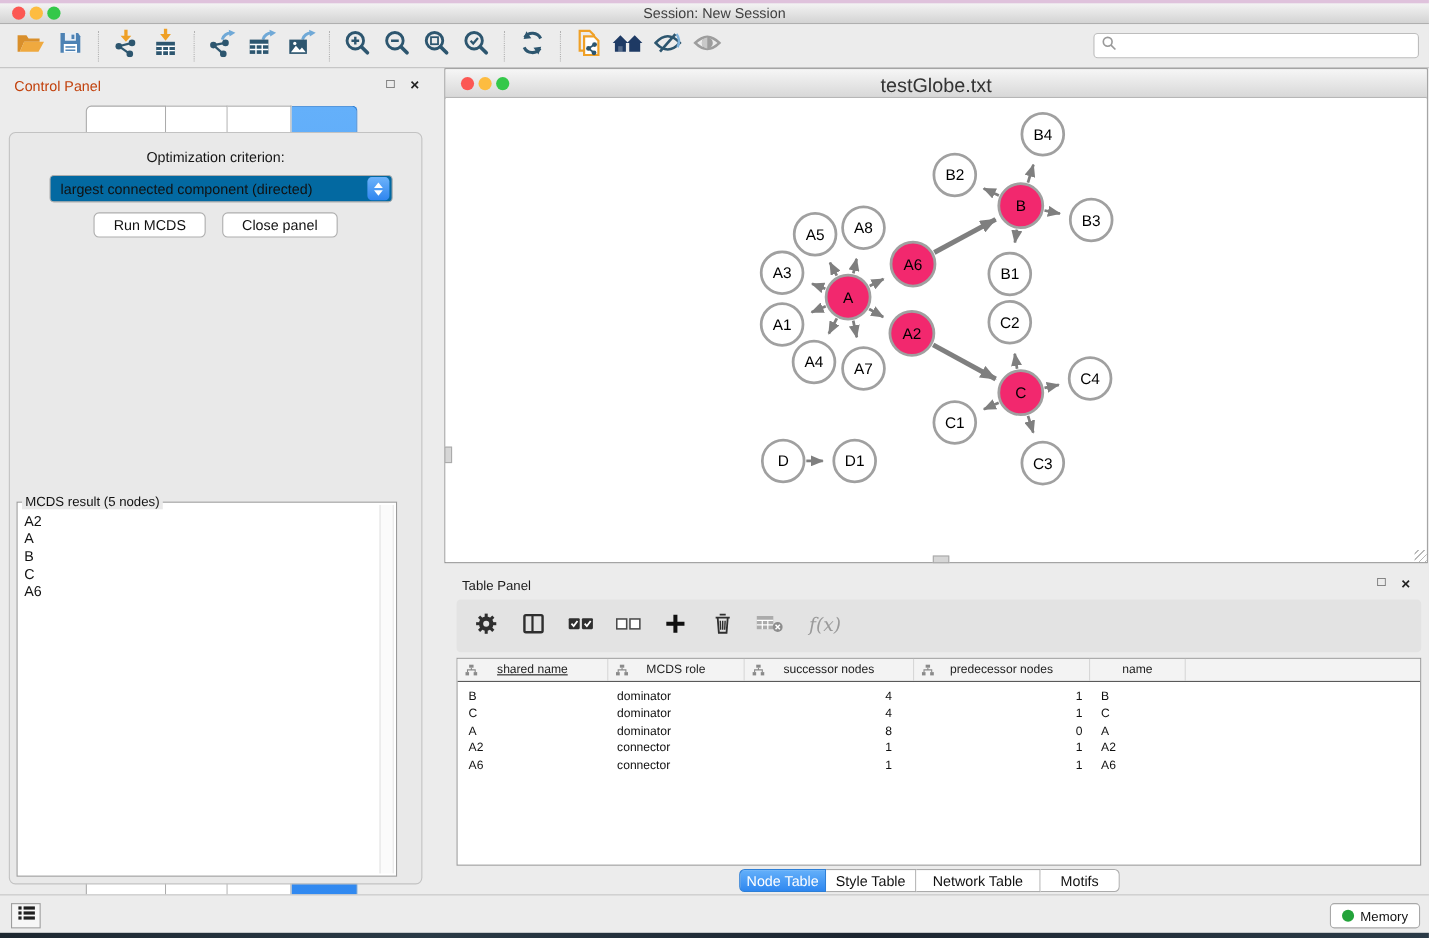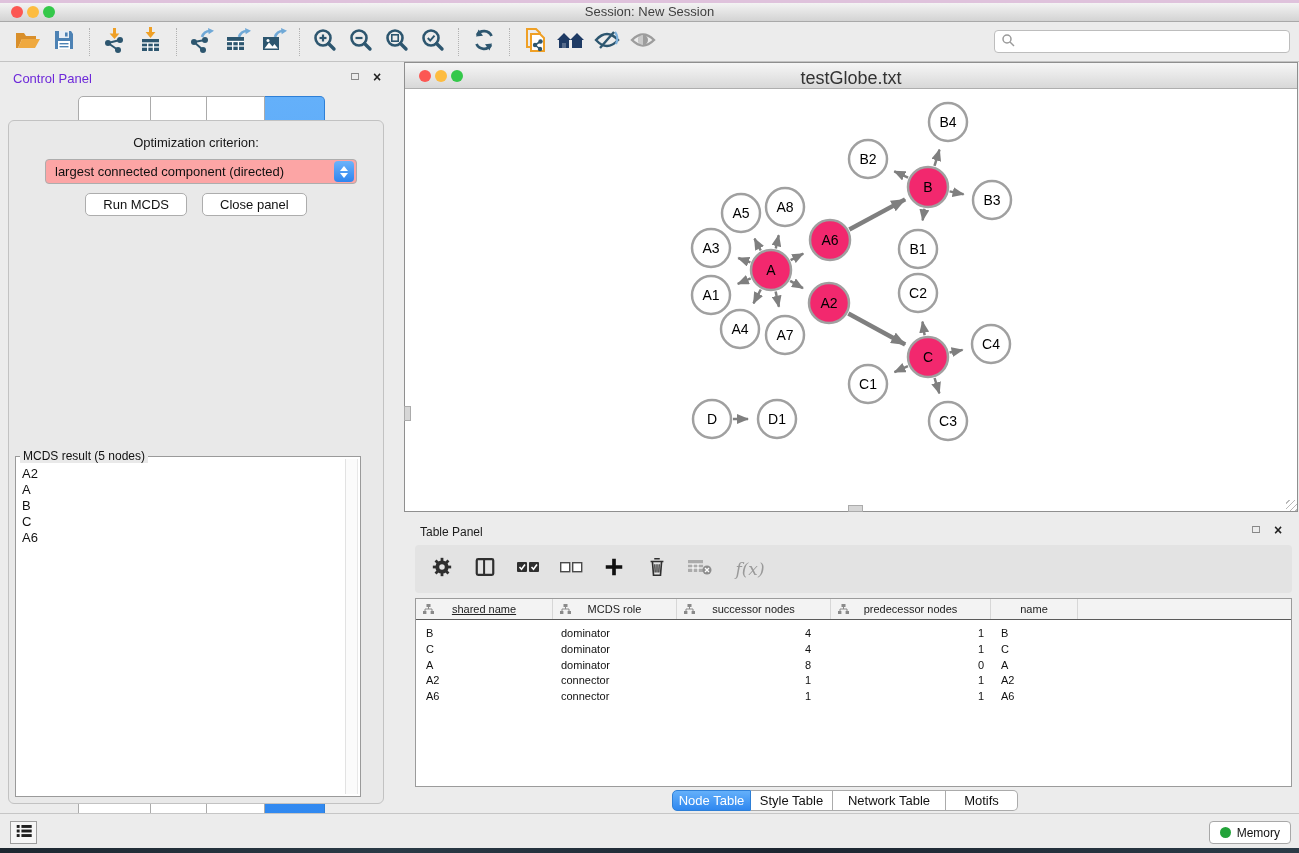--- a/index.html
+++ b/index.html
@@ -17,34 +17,34 @@
   .toolbar { position:absolute; left:0; top:22px; width:1299px; height:40px; background:#ECECEC;
     border-bottom:1px solid #c3c3c3; display:flex; align-items:center; padding-left:10px; }
   .tbtn { width:36px; height:34px; display:flex; align-items:center; justify-content:center; }
   .tsep { width:1px; height:28px; margin:0 7px; border-left:1px dotted #b2b2b2; }
   .searchbox { position:absolute; right:9px; top:8px; width:296px; height:23px; background:#fff;
     border:1px solid #bdbdbd; border-radius:4px; display:flex; align-items:center; padding-left:6px; }
   .searchbox input { border:none; outline:none; flex:1; height:19px; font-size:12px; background:transparent; margin-left:4px; }
 
   
   .control-panel { position:absolute; left:0; top:62px; width:394px; height:751px; }
-  .cp-header { position:absolute; left:13px; top:9px; font-size:13px; color:#6d28d9; }
+  .cp-header { position:absolute; left:13px; top:9px; font-size:13px; color:#c2410c; }
   .win-btns { position:absolute; right:10px; top:7px; display:flex; gap:8px; }
   .win-btn { font-size:12px; font-weight:bold; color:#222; width:14px; text-align:center; cursor:default; }
   .cp-tabs { position:absolute; left:78px; top:34px; height:22px; }
   .seg { display:flex; height:100%; }
   .seg .s { border:1px solid #ababab; border-left:none; background:#fff; font-size:13px; color:#111;
     display:flex; align-items:center; justify-content:center; }
   .seg .s:first-child { border-left:1px solid #ababab; border-radius:5px 0 0 5px; }
   .seg .s:last-child { border-radius:0 5px 5px 0; }
   .seg .s.active { background:linear-gradient(#64b0fa,#2e87f0); border-color:#2e7fd6; color:#fff; }
   .cp-inner { position:absolute; left:8px; top:58px; width:376px; height:684px;
     background:#E9E9E9; border:1px solid #c2c2c2; border-radius:6px; }
   .opt-label { position:absolute; left:0; right:0; top:14px; text-align:center; font-size:13px; color:#161616; }
-  .dropdown { position:absolute; left:36px; top:38px; width:312px; height:25px; background:#fca5a5;
+  .dropdown { position:absolute; left:36px; top:38px; width:312px; height:25px; background:#0369a1;
     border:1px solid #adadad; border-radius:4px; display:flex; align-items:center; }
   .dropdown .val { flex:1; font-size:13px; color:#111; padding-left:9px; white-space:nowrap; }
   .dd-stepper { width:20px; height:21px; margin-right:2px; border-radius:4px;
     background:linear-gradient(#6db3fa,#2f85ef); display:flex; flex-direction:column; align-items:center; justify-content:center; gap:2px; }
   .dd-stepper .up { width:0; height:0; border-left:4px solid transparent; border-right:4px solid transparent; border-bottom:5px solid #fff; }
   .dd-stepper .dn { width:0; height:0; border-left:4px solid transparent; border-right:4px solid transparent; border-top:5px solid #fff; }
   .btn-row { position:absolute; left:0; right:0; top:72px; display:flex; justify-content:center; gap:15px; }
   .pbtn { height:23px; background:#fff; border:1px solid #adadad; border-radius:5px; font-size:13px;
     color:#111; display:flex; align-items:center; justify-content:center; padding:0 17px; }
   .groupbox { position:absolute; left:6px; top:335px; width:346px; height:341px;

